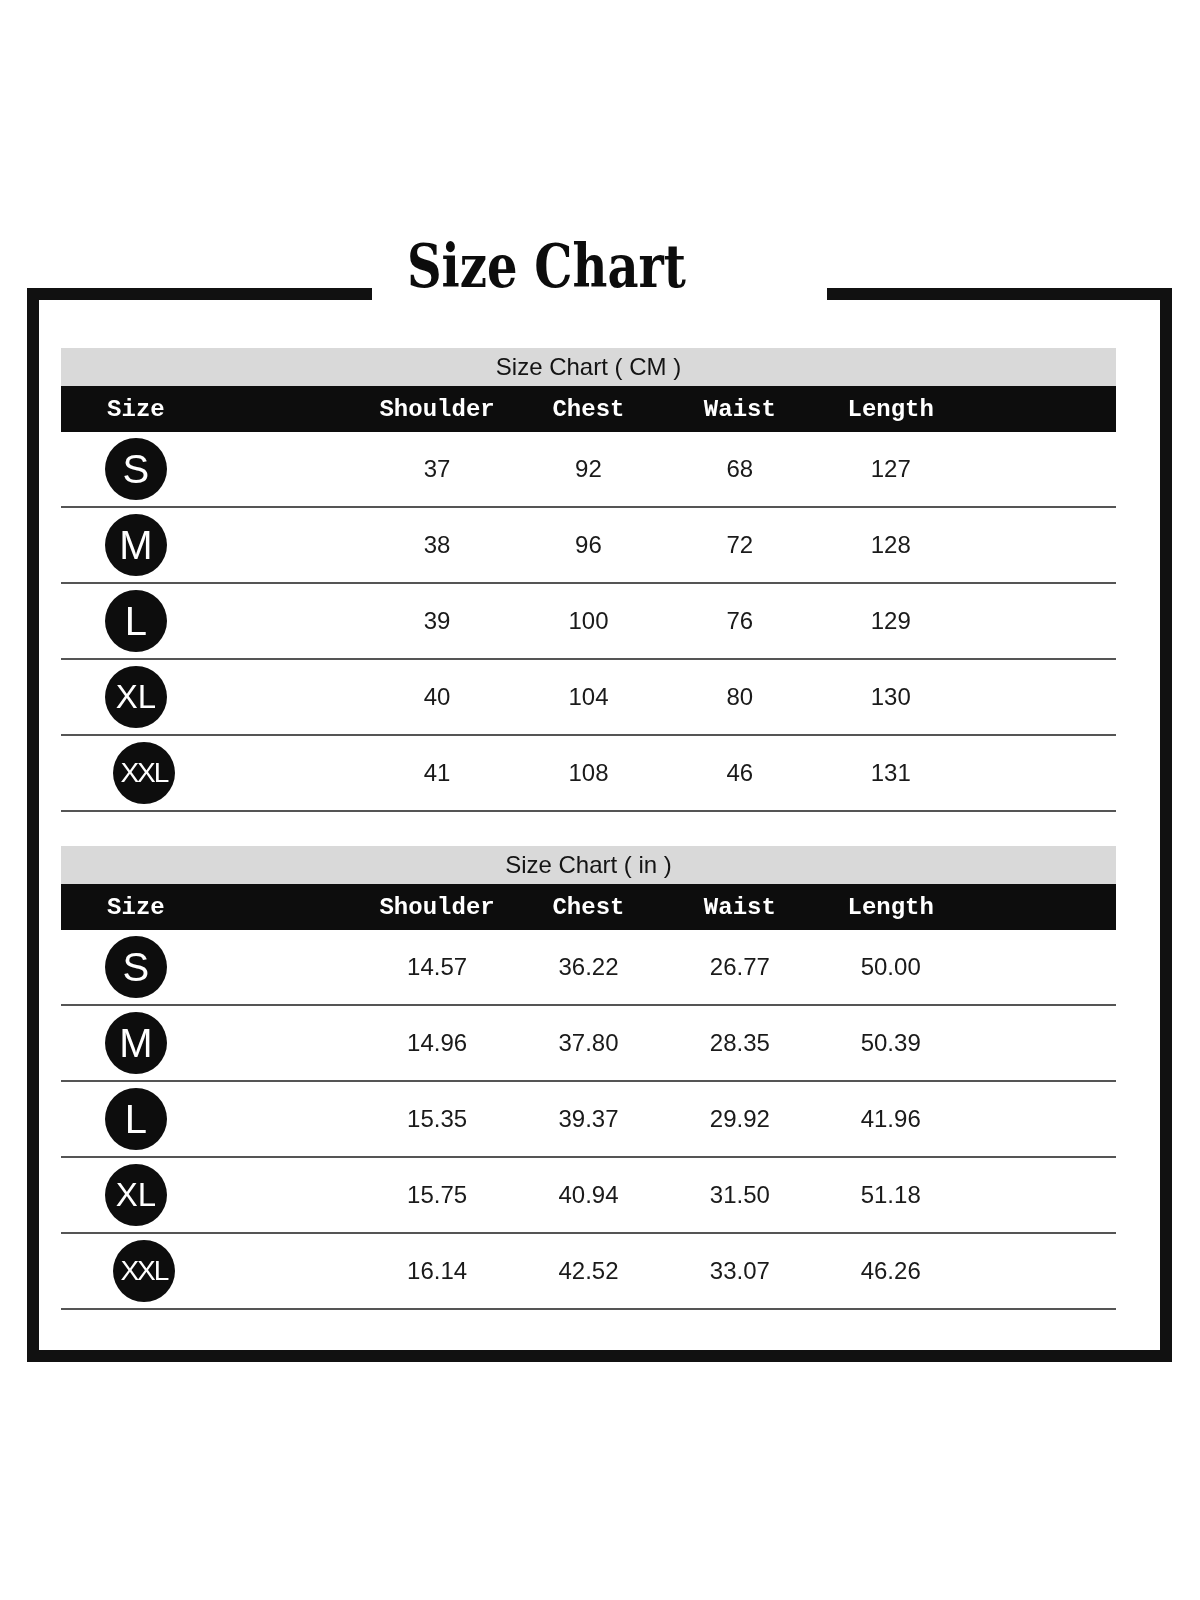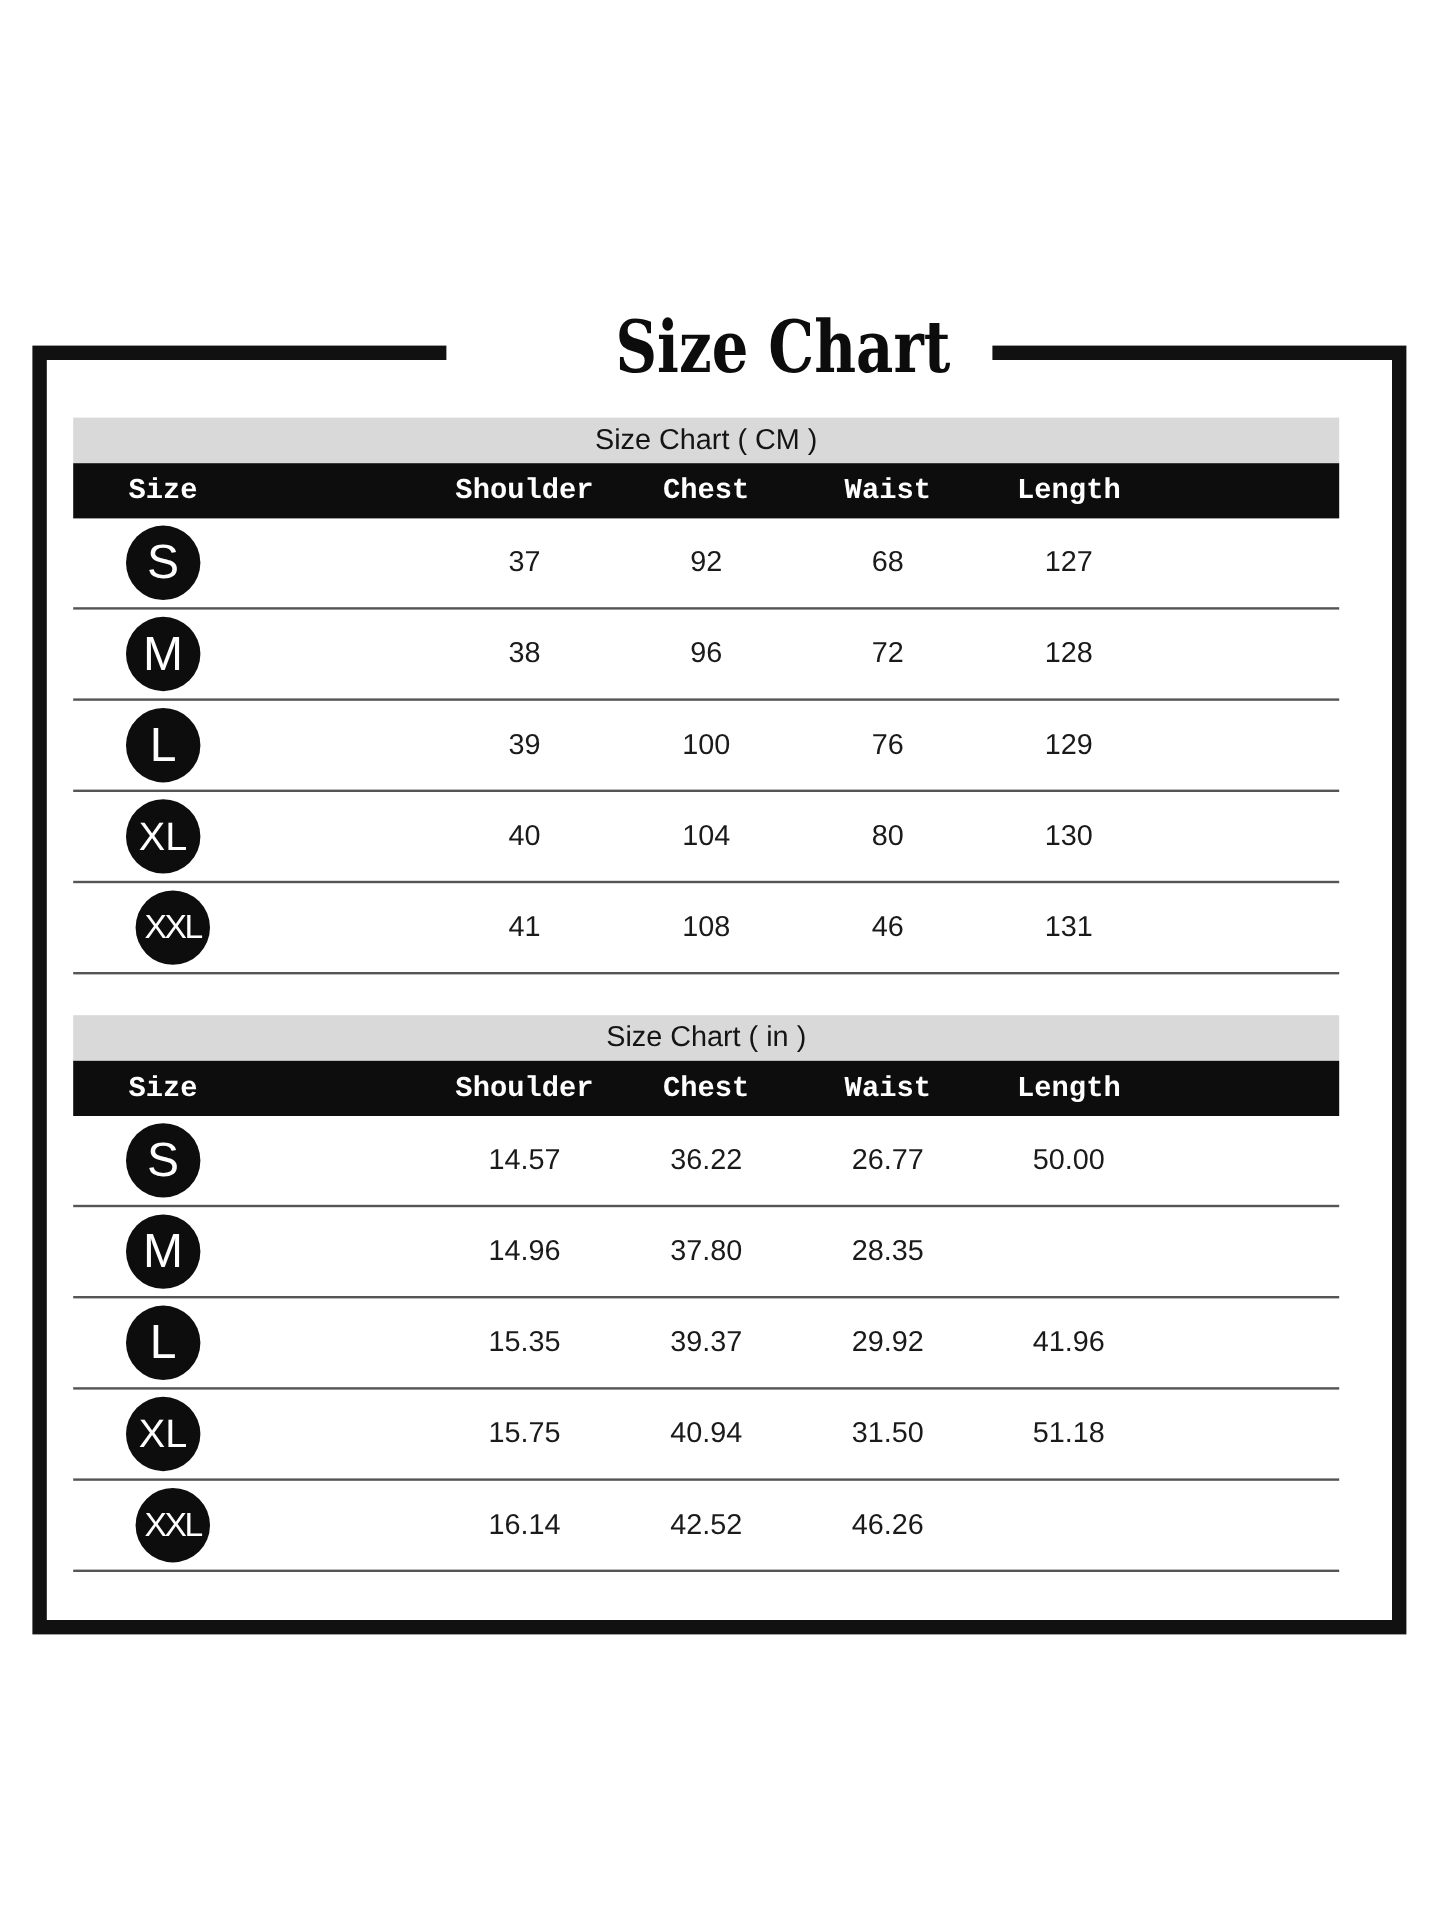--- a/index.html
+++ b/index.html
@@ -17,24 +17,24 @@
   .frame {
     position:absolute;
     left:27px; top:288px;
     width:1145px; height:1074px;
     border:12px solid var(--frame, #111);
   }
 
   
   .title-box {
     position:absolute;
-    left:372px; top:248px;
+    left:372px; top:224px;
     width:455px; height:84px;
     background:#fff;
-    display:flex; align-items:center; justify-content:flex-end;
+    display:flex; align-items:center; justify-content:flex-start;
     z-index:2;
   }
   .title {
     font-family:"DejaVu Serif", serif;
     font-weight:bold;
     font-size:60px;
     color:#0c0c0c;
     white-space:nowrap;
     transform:scaleX(0.8);
     letter-spacing:0;
@@ -186,20 +186,21 @@
           <div class="c">50.00</div>
         </div>
         <div class="row">
           <div class="c">
             <span class="badge len1">M</span>
           </div>
           <div class="c"></div>
           <div class="c">14.96</div>
           <div class="c">37.80</div>
           <div class="c">28.35</div>
+          <div class="c">50.39</div>
         </div>
         <div class="row">
           <div class="c">
             <span class="badge len1">L</span>
           </div>
           <div class="c"></div>
           <div class="c">15.35</div>
           <div class="c">39.37</div>
           <div class="c">29.92</div>
           <div class="c">41.96</div>
@@ -214,18 +215,19 @@
           <div class="c">31.50</div>
           <div class="c">51.18</div>
         </div>
         <div class="row">
           <div class="c">
             <span class="badge len3">XXL</span>
           </div>
           <div class="c"></div>
           <div class="c">16.14</div>
           <div class="c">42.52</div>
+          <div class="c">33.07</div>
           <div class="c">46.26</div>
         </div>
       </div>
   </section>
 
 </div>
 
 </body></html>

